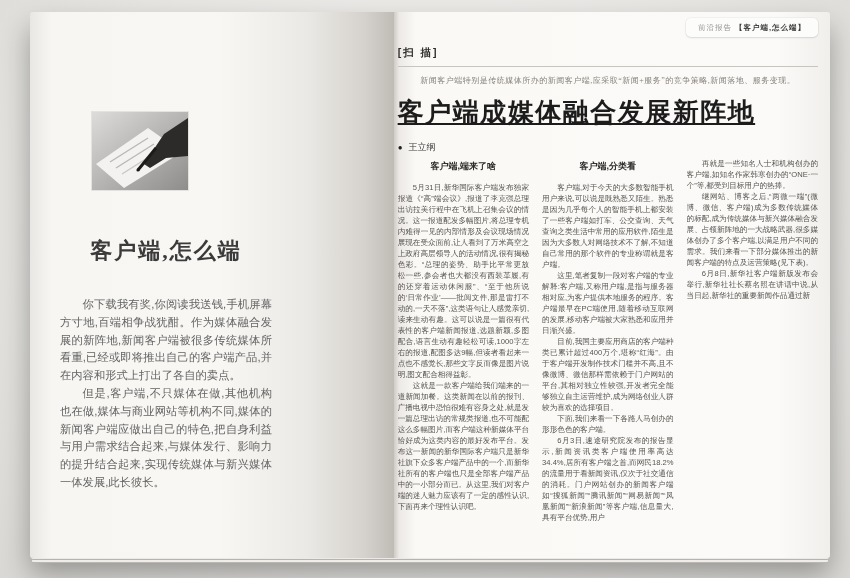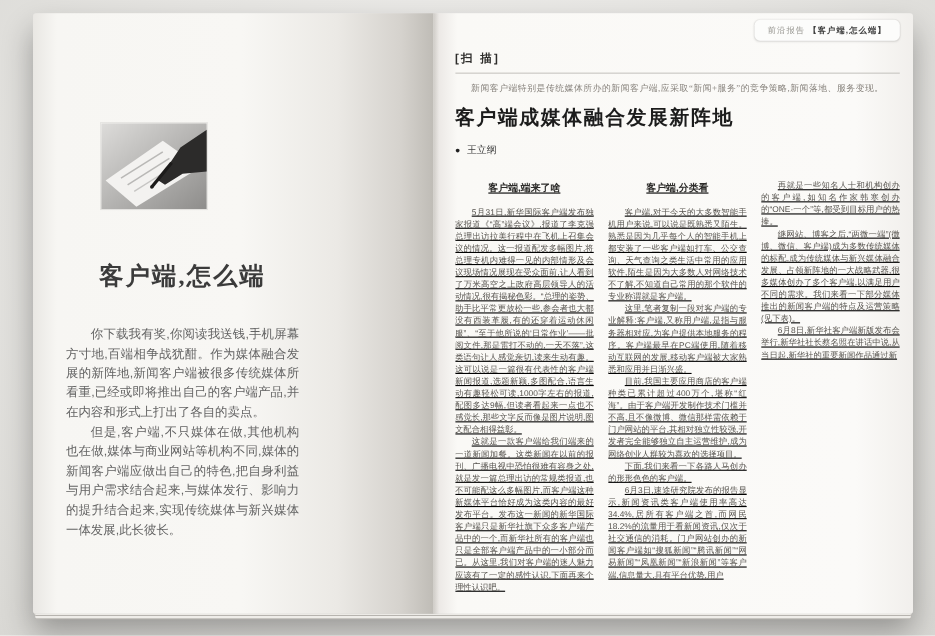--- a/index.html
+++ b/index.html
@@ -32,31 +32,31 @@
   .lp { width:212px; margin:0; font-size:11.3px; line-height:17.8px;
         color:#636363; text-align:justify; text-indent:2em; }
 
   
   .running-head { position:absolute; top:6px; right:12px;
                   background:#fcfcfb; border-radius:5px; padding:5px 12px 4px;
                   font-size:7.5px; color:#969590; letter-spacing:1px;
                   box-shadow:0 1px 2px rgba(0,0,0,0.10), 0 0 0 1px rgba(0,0,0,0.03); }
   .running-head .rh-title { color:#3e3e3e; font-weight:bold; margin-left:3px; }
 
-  .right-inner { padding:34px 12px 0 20px; }
+  .right-inner { padding:34px 12px 0 4px; }
   .section-tag { font-size:10.5px; font-weight:bold; color:#2e2d2b; letter-spacing:2px; }
   .header-rule { height:1px; background:#c7c5c0; border:0; margin:6px 0 8px; }
   .deck { font-family:"Liberation Serif", serif; font-size:8px; color:#86817b;
           letter-spacing:0.5px; margin-bottom:9px;text-align:center; }
-  .article-title { margin:0 0 11px; font-size:18px; font-weight:bold;
-                   color:#1c1c1c; letter-spacing:1.5px; }
+  .article-title { margin:0 0 11px; font-size:26px; font-weight:bold;
+                   color:#1c1c1c; letter-spacing:1.5px;text-decoration:underline; }
   .byline { font-size:9px; color:#3c3c3c; }
   .byline .bullet { font-size:8px; color:#1f1f1f; margin-right:6px; }
 
-  .cols { display:flex; gap:13px; margin-top:20px;text-decoration:underline; }
+  .cols { display:flex; gap:13px; margin-top:4px; }
   .col { flex:1 1 0; height:378px; overflow:hidden; }
   .col-heading { text-align:center; font-size:9px; font-weight:bold;
                  color:#2d2c2a; margin:2px 0 9px; }
   .col p { margin:0; font-size:7.6px; line-height:11px; color:#57544f;
            text-align:justify; text-indent:2em; }
 </style>
 </head>
 <body>
 
 <div class="stage">

